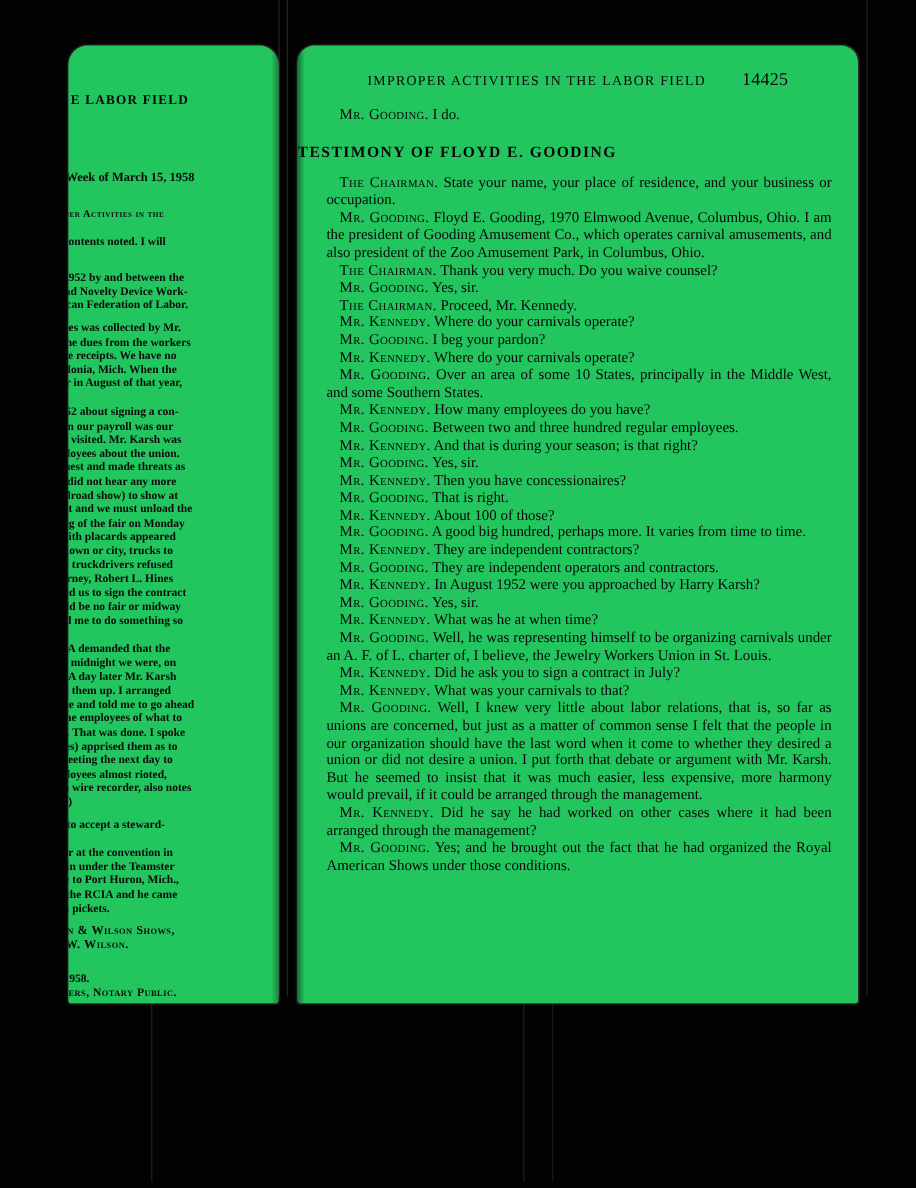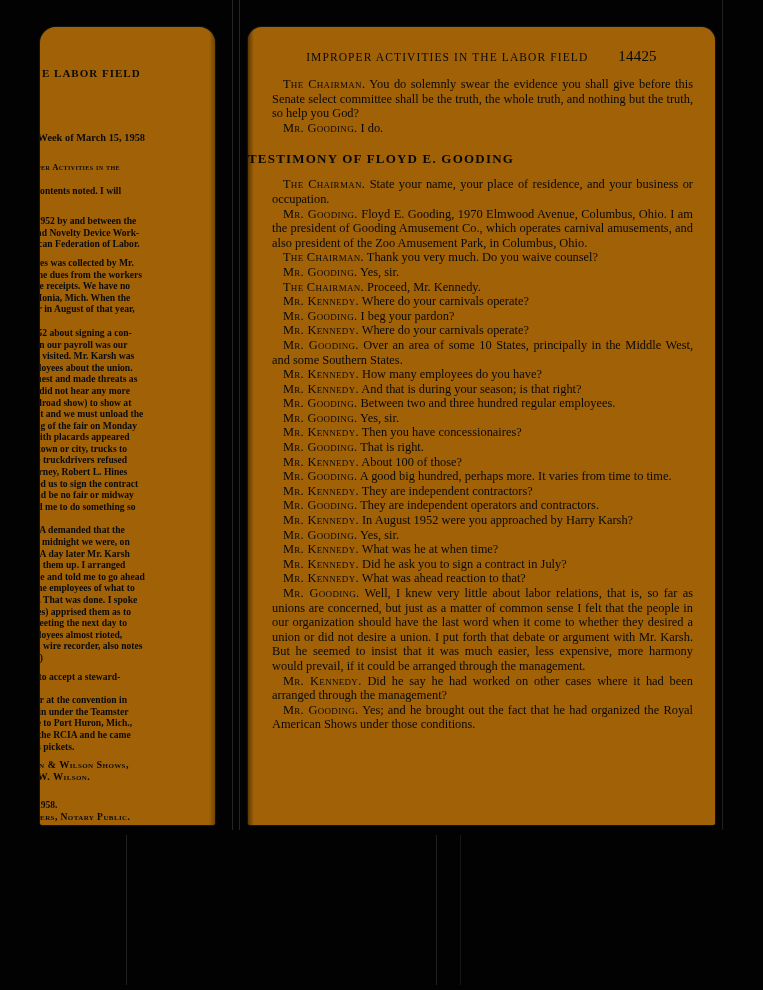--- a/index.html
+++ b/index.html
@@ -20,29 +20,30 @@
   #film-frame {
     position: absolute;
     left: 0; top: 0;
     width: 763px; height: 990px;
     background: #020202;
   }
 
   
   .page-sheet {
     position: absolute;
-    background: #a16207;
+    background: #22c55e;
     border-radius: 14px 14px 3px 3px;
     overflow: hidden;
     box-shadow: 0 0 2px rgba(255,255,255,.25);
+    margin-top: 11px;
   }
 
   
   #page-left {
-    left: 40px;
+    left: 57px;
     top: 27px;
     width: 175px;
     height: 798px;
     border-radius: 16px 16px 2px 2px;
   }
   
   #page-right {
     left: 248px;
     top: 27px;
     width: 467px;
@@ -297,51 +298,51 @@
 
   <div class="page-sheet" id="page-right">
     <div class="page-body">
 
       <div class="running-head">
         <span class="head-title">IMPROPER ACTIVITIES IN THE LABOR FIELD</span>
         <span class="folio">14425</span>
       </div>
 
       <div class="col">
-        <p><span class="speaker">The Chairman.</span> <span>You do solemnly swear the evidence you shall give before this Senate select committee shall be the truth, the whole truth, and nothing but the truth, so help you God?</span></p>
         <p><span class="speaker">Mr. Gooding.</span> <span>I do.</span></p>
       </div>
 
       <div class="section-title">TESTIMONY OF FLOYD E. GOODING</div>
 
       <div class="col">
         <p><span class="speaker">The Chairman.</span> <span>State your name, your place of residence, and your business or occupation.</span></p>
         <p><span class="speaker">Mr. Gooding.</span> <span>Floyd E. Gooding, 1970 Elmwood Avenue, Columbus, Ohio. I am the president of Gooding Amusement Co., which operates carnival amusements, and also president of the Zoo Amusement Park, in Columbus, Ohio.</span></p>
         <p><span class="speaker">The Chairman.</span> <span>Thank you very much. Do you waive counsel?</span></p>
         <p><span class="speaker">Mr. Gooding.</span> <span>Yes, sir.</span></p>
         <p><span class="speaker">The Chairman.</span> <span>Proceed, Mr. Kennedy.</span></p>
         <p><span class="speaker">Mr. Kennedy.</span> <span>Where do your carnivals operate?</span></p>
         <p><span class="speaker">Mr. Gooding.</span> <span>I beg your pardon?</span></p>
         <p><span class="speaker">Mr. Kennedy.</span> <span>Where do your carnivals operate?</span></p>
         <p><span class="speaker">Mr. Gooding.</span> <span>Over an area of some 10 States, principally in the Middle West, and some Southern States.</span></p>
         <p><span class="speaker">Mr. Kennedy.</span> <span>How many employees do you have?</span></p>
+        <p><span class="speaker">Mr. Gooding.</span> <span>Between two and three hundred regular employees.</span></p>
         <p><span class="speaker">Mr. Kennedy.</span> <span>And that is during your season; is that right?</span></p>
-        <p><span class="speaker">Mr. Gooding.</span> <span>Between two and three hundred regular employees.</span></p>
         <p><span class="speaker">Mr. Gooding.</span> <span>Yes, sir.</span></p>
         <p><span class="speaker">Mr. Kennedy.</span> <span>Then you have concessionaires?</span></p>
         <p><span class="speaker">Mr. Gooding.</span> <span>That is right.</span></p>
         <p><span class="speaker">Mr. Kennedy.</span> <span>About 100 of those?</span></p>
         <p><span class="speaker">Mr. Gooding.</span> <span>A good big hundred, perhaps more. It varies from time to time.</span></p>
         <p><span class="speaker">Mr. Kennedy.</span> <span>They are independent contractors?</span></p>
         <p><span class="speaker">Mr. Gooding.</span> <span>They are independent operators and contractors.</span></p>
         <p><span class="speaker">Mr. Kennedy.</span> <span>In August 1952 were you approached by Harry Karsh?</span></p>
         <p><span class="speaker">Mr. Gooding.</span> <span>Yes, sir.</span></p>
         <p><span class="speaker">Mr. Kennedy.</span> <span>What was he at when time?</span></p>
+        <p><span class="speaker">Mr. Gooding.</span> <span>Well, he was representing himself to be organizing carnivals under an A. F. of L. charter of, I believe, the Jewelry Workers Union in St. Louis.</span></p>
         <p><span class="speaker">Mr. Kennedy.</span> <span>Did he ask you to sign a contract in July?</span></p>
-        <p><span class="speaker">Mr. Kennedy.</span> <span>What was ahead reaction to that?</span></p>
+        <p><span class="speaker">Mr. Kennedy.</span> <span>What was your carnivals to that?</span></p>
         <p><span class="speaker">Mr. Gooding.</span> <span>Well, I knew very little about labor relations, that is, so far as unions are concerned, but just as a matter of common sense I felt that the people in our organization should have the last word when it come to whether they desired a union or did not desire a union. I put forth that debate or argument with Mr. Karsh. But he seemed to insist that it was much easier, less expensive, more harmony would prevail, if it could be arranged through the management.</span></p>
         <p><span class="speaker">Mr. Kennedy.</span> <span>Did he say he had worked on other cases where it had been arranged through the management?</span></p>
         <p><span class="speaker">Mr. Gooding.</span> <span>Yes; and he brought out the fact that he had organized the Royal American Shows under those conditions.</span></p>
         <p><span class="speaker"></span> <span></span></p>
       </div>
 
 
     </div>
     <div class="gutter-grime" style="left:0;"></div>
   </div>

